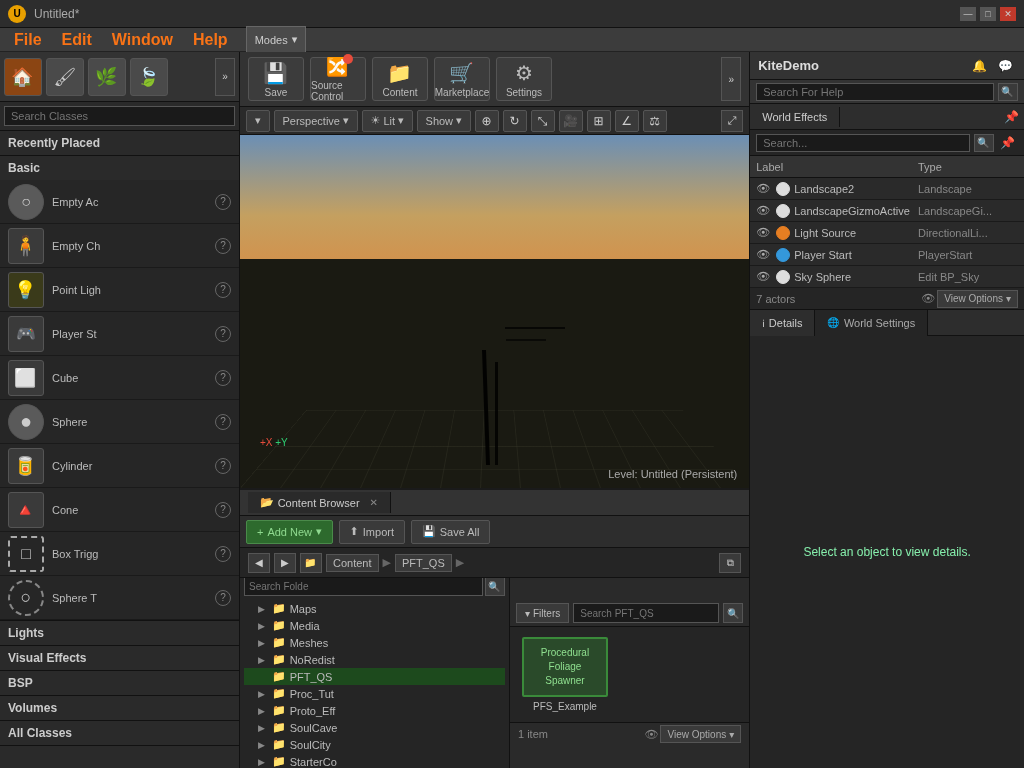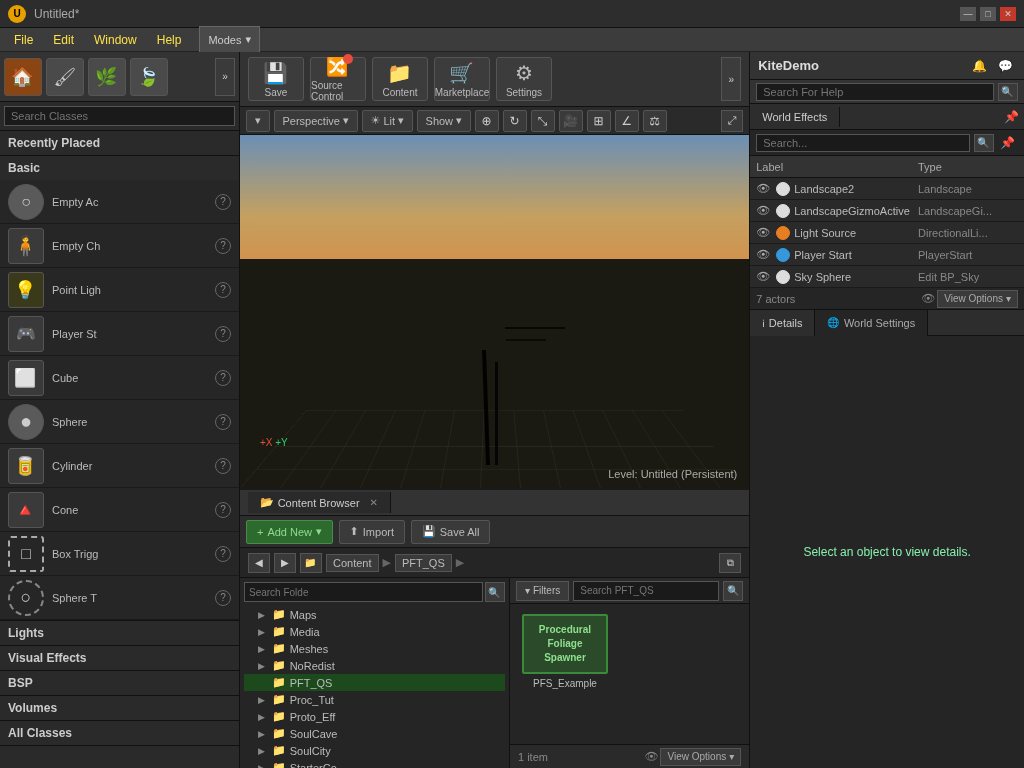--- a/index.html
+++ b/index.html
@@ -55,22 +55,23 @@
       background: #3c3c3c;
       height: 24px;
       display: flex;
       align-items: center;
       padding: 0 4px;
       border-bottom: 1px solid #222;
     }
     #menubar .menu-item {
       padding: 2px 10px;
       cursor: pointer;
-      color: #fde047;
-      font-size: 12px;
+      color: #f97316;
+      font-size: 16px;
+      font-weight: bold;
     }
     #menubar .modes-btn {
       margin-left: 8px;
       padding: 6px 8px;
       background: #4a4a4a;
       border: 1px solid #666;
       color: #ccc;
       font-size: 11px;
       cursor: pointer;
       display: flex; align-items: center; gap: 4px;
@@ -385,20 +386,21 @@
       border: 1px solid #555;
       font-size: 11px;
       color: #bbb;
       cursor: pointer;
     }
 
     #cb-content {
       flex: 1;
       display: flex;
       overflow: hidden;
+      align-items: center;
     }
 
     #cb-tree {
       width: 270px;
       background: #252525;
       border-right: 1px solid #111;
       overflow-y: auto;
       padding: 4px;
     }
     .tree-search {
@@ -502,21 +504,20 @@
       width: 86px; height: 60px;
       background: #2a4a2a;
       border: 2px solid #3a8a3a;
       display: flex; align-items: center; justify-content: center;
       font-size: 11px;
       color: #8fdf8f;
       text-align: center;
       line-height: 1.3;
       padding: 4px;
       border-radius: 2px;
-      font-weight: bold;
     }
     .asset-label {
       font-size: 10px;
       color: #bbb;
       text-align: center;
     }
 
     #cb-status {
       height: 24px;
       background: #2a2a2a;

